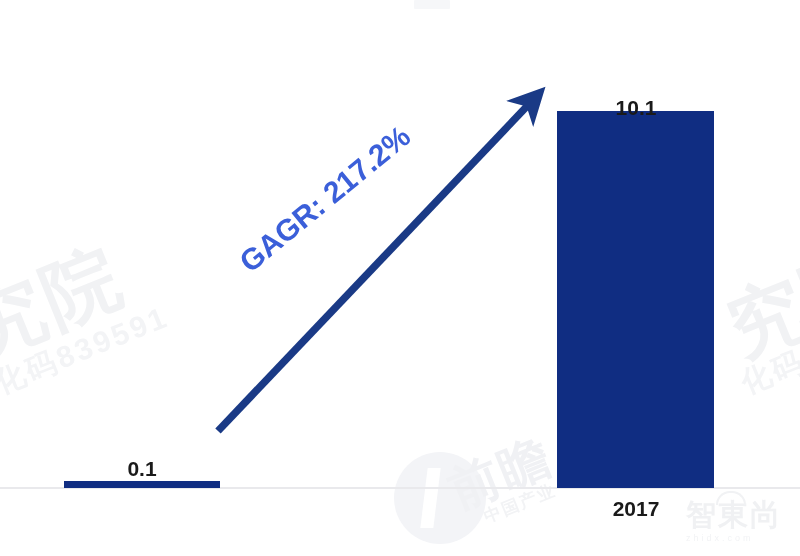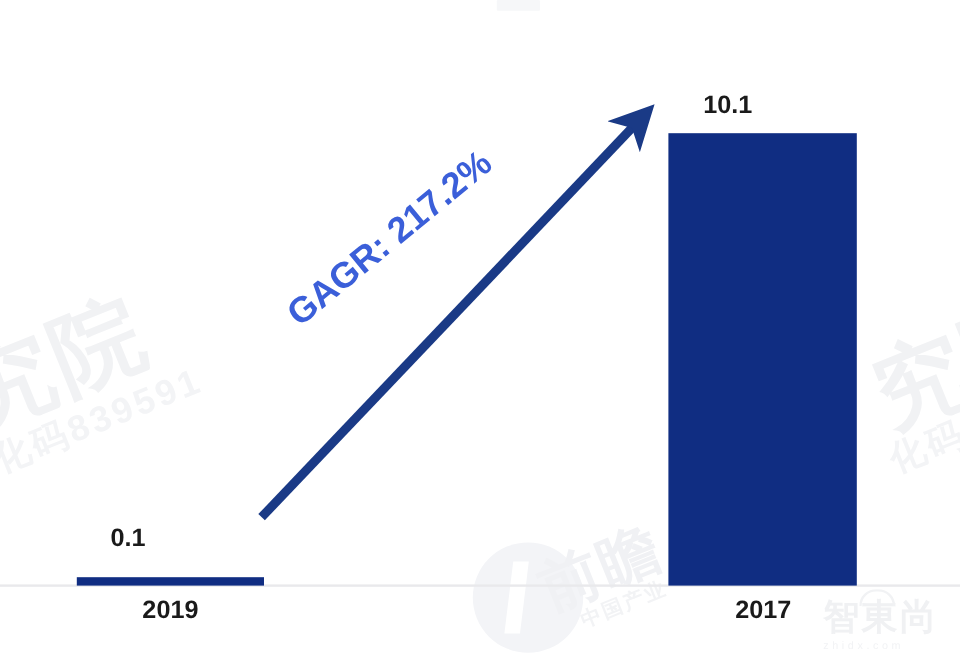--- a/index.html
+++ b/index.html
@@ -169,22 +169,23 @@
     top: 111px;
     width: 157px;
     height: 377px;
   }
   .value-label {
     position: absolute;
     font-family: "Liberation Sans", sans-serif;
     font-weight: 700;
     font-size: 21px;
     color: #1a1a1a;
-    text-align: left;
+    text-align: center;
     z-index: 3;
+    margin-top: 20px;
   }
   .value-2019 {
     left: 92px;
     top: 437px;
     width: 100px;
   }
   .value-2023 {
     left: 586px;
     top: 76px;
     width: 100px;
@@ -257,21 +258,20 @@
   </div>
 
   <div class="axis-line"></div>
 
   <div class="bar bar-2019"></div>
   <div class="bar bar-2023"></div>
 
   <div class="value-label value-2019">0.1</div>
   <div class="value-label value-2023">10.1</div>
 
-  <div class="cat-label cat-2019">2019</div>
   <div class="cat-label cat-2023">2017</div>
 
   <svg class="arrow-svg" viewBox="0 0 800 556">
     <defs>
       <marker id="arrowhead" markerWidth="5.2" markerHeight="5.2" refX="2.2" refY="2.6" orient="auto" markerUnits="strokeWidth">
         <path d="M0,0.1 L5.0,2.6 L0,5.1 L1.35,2.6 Z" fill="#1a3a86"></path>
       </marker>
     </defs>
     <line x1="218" y1="431" x2="531" y2="102" stroke="#1a3a86" stroke-width="7.5" stroke-linecap="butt" marker-end="url(#arrowhead)"></line>
   </svg>

